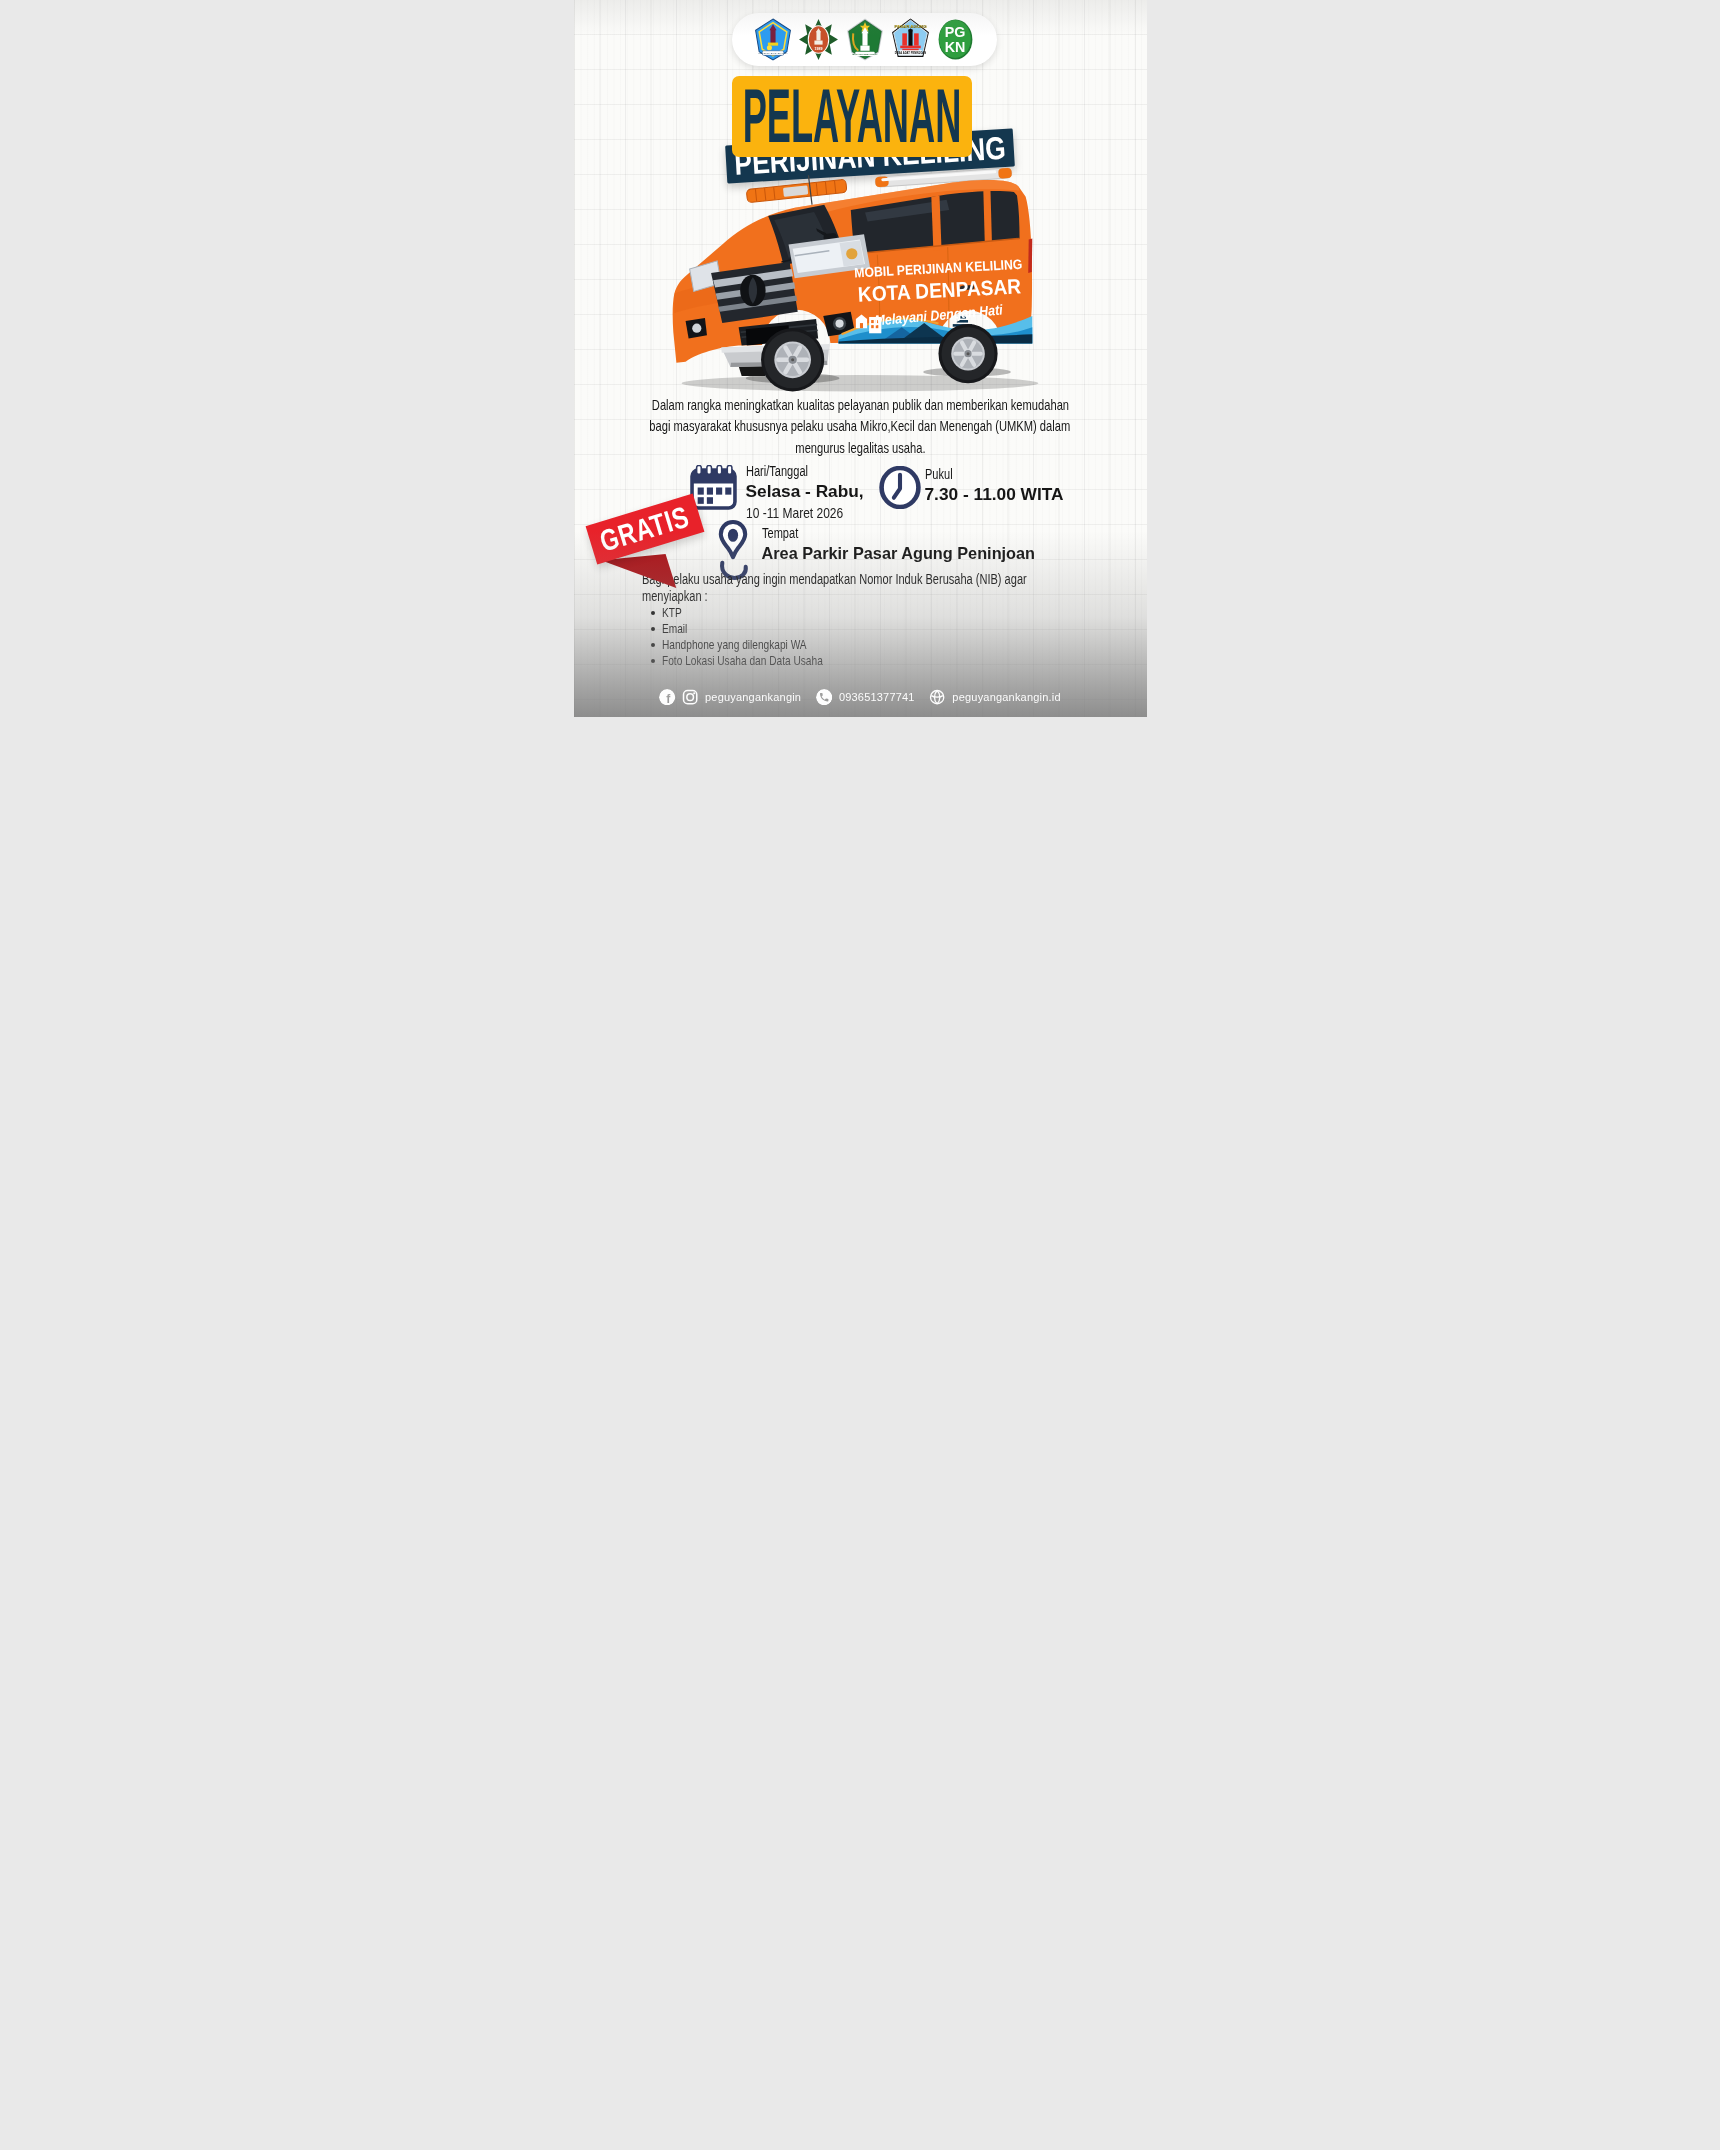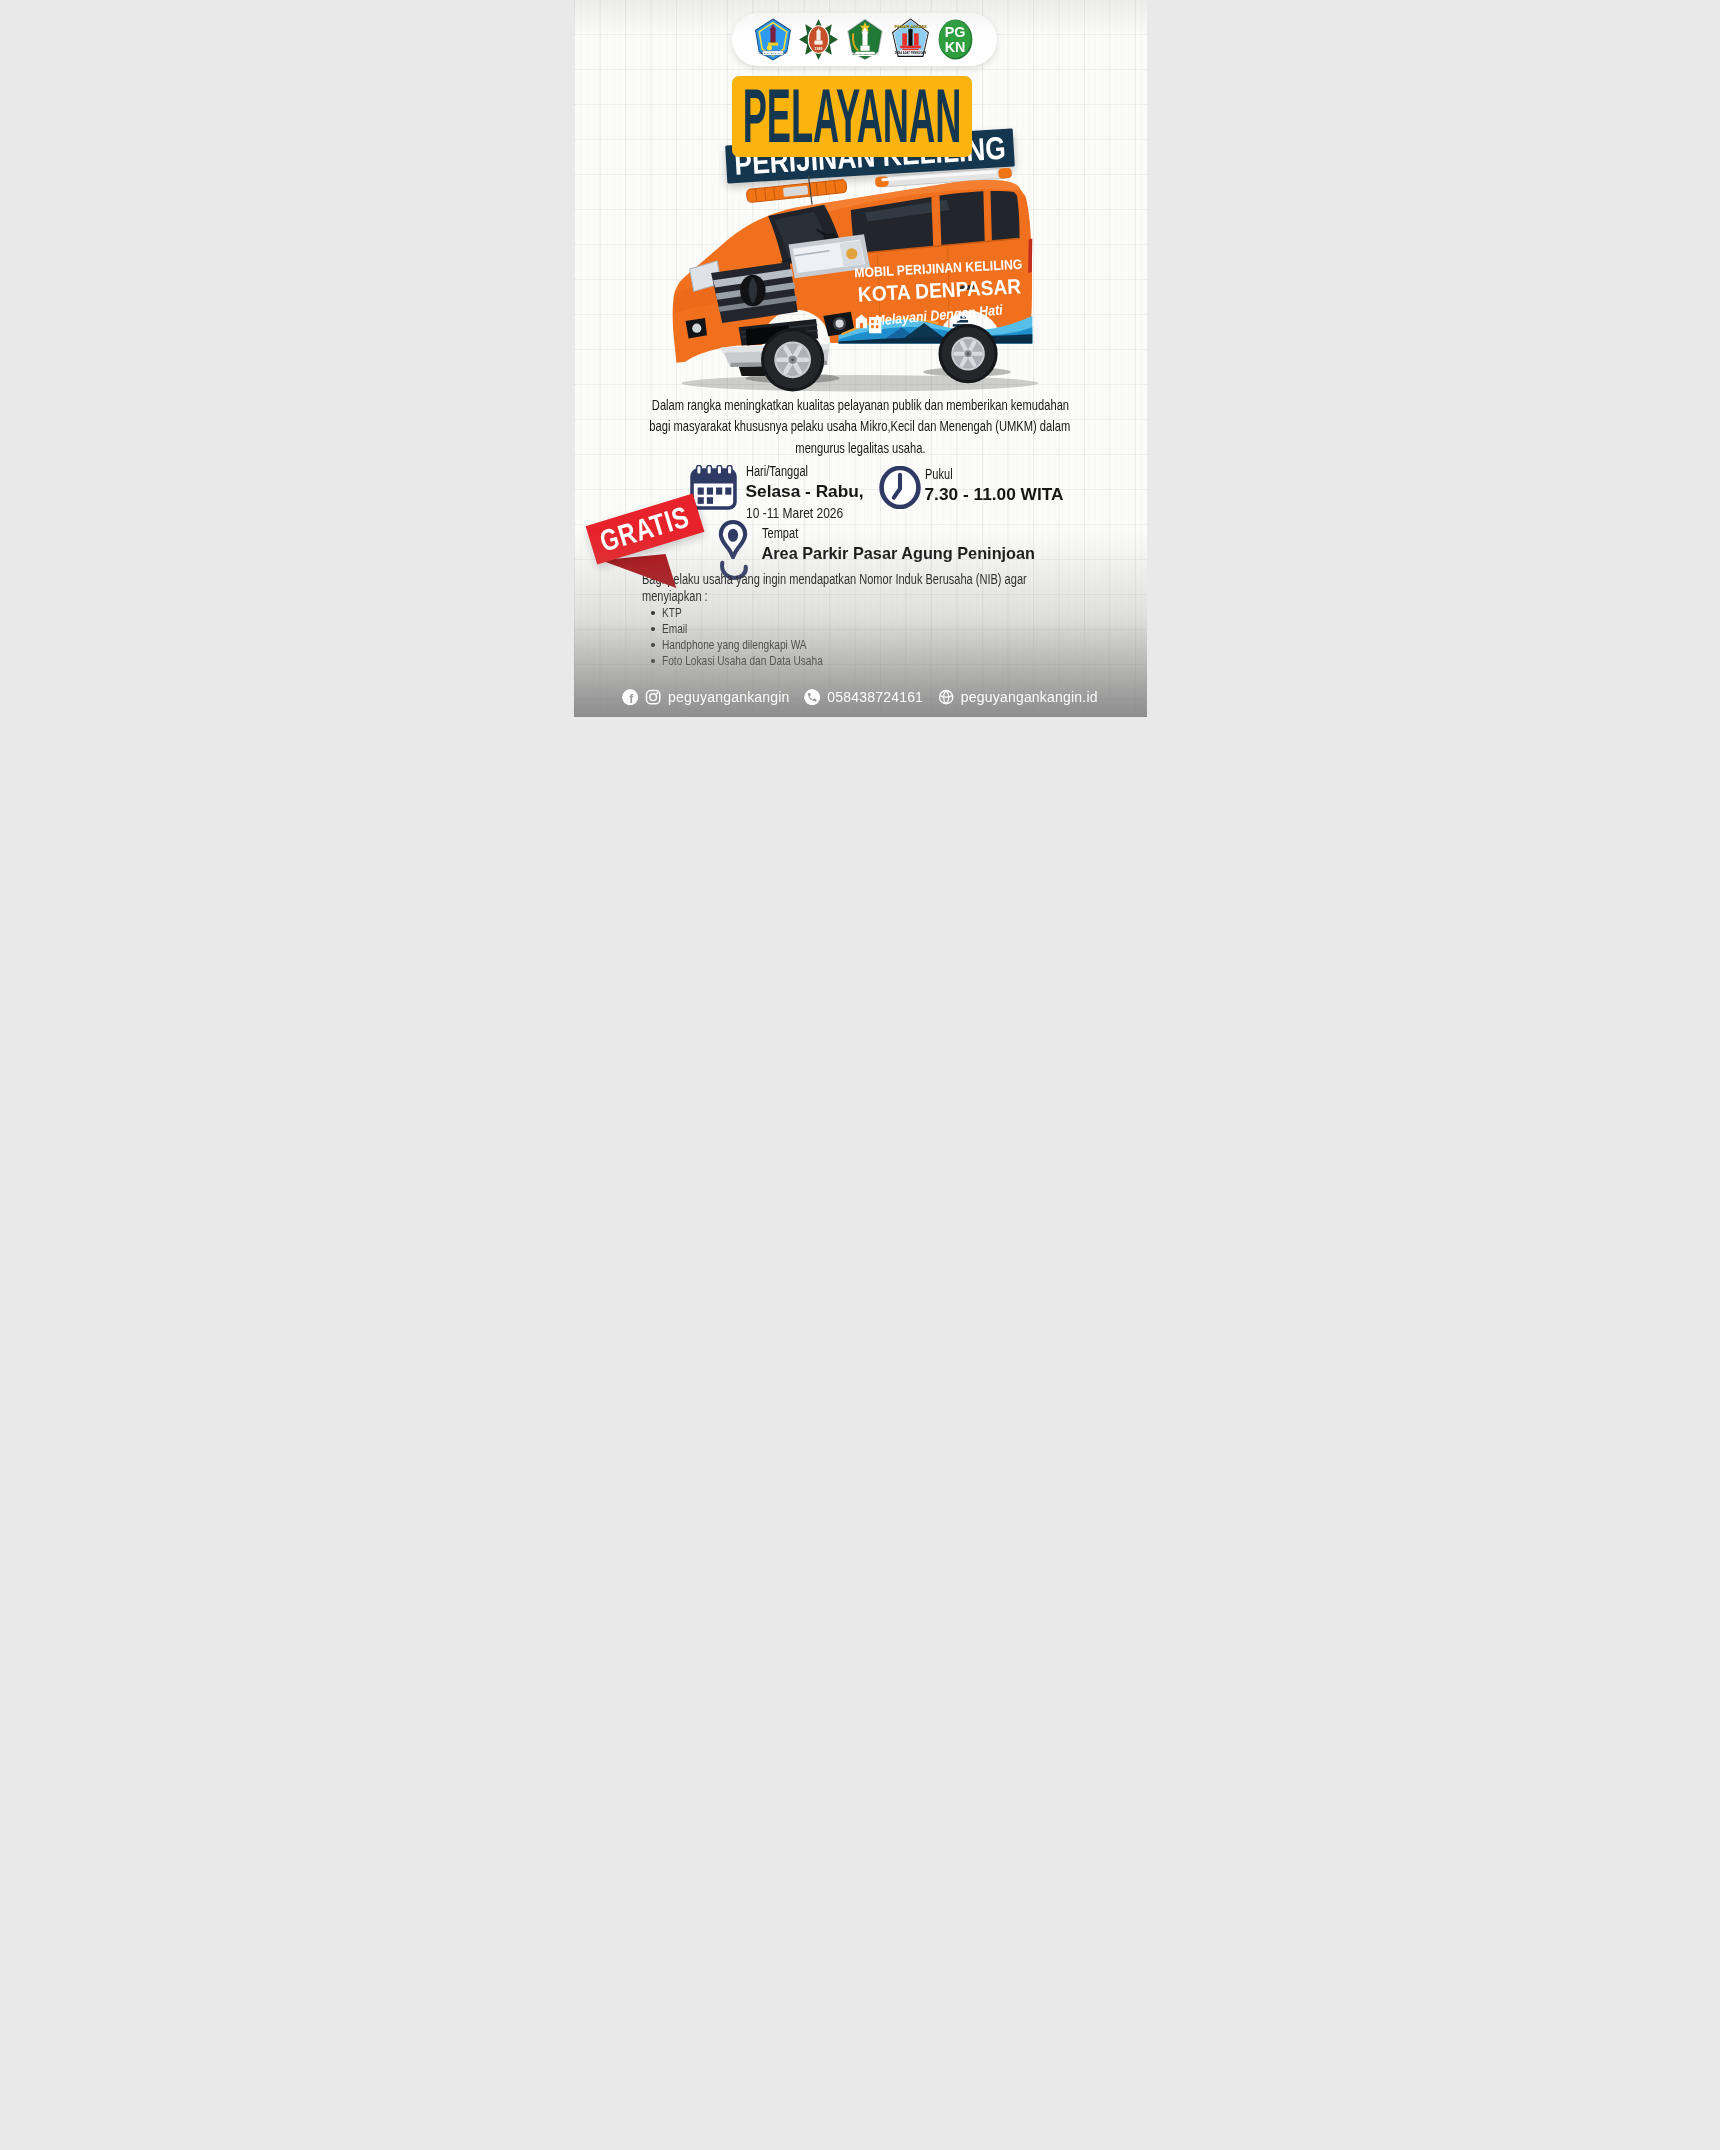--- a/index.html
+++ b/index.html
@@ -73,21 +73,21 @@
   .place-block{ position:absolute; left:188px; top:526px; z-index:2; color:#161616; }
   .place-value{ font-size:16.3px; font-weight:bold; margin-top:3.1px; white-space:nowrap; }
 
   .req{ position:absolute; left:68px; top:571px; z-index:2; color:#161616; font-size:13.8px; line-height:17.3px; }
   .req-list{ position:absolute; left:77px; top:605px; z-index:2; list-style:none; }
   .req-list li{ font-size:12.7px; line-height:16px; color:#161616; display:flex; align-items:center; }
   .req-list li .dot{ width:4.6px; height:4.6px; border-radius:50%; background:#111; margin-right:7.1px; flex:none; }
 
   .footer-row{ position:absolute; left:0; right:0; top:689px; z-index:6; display:flex;
                justify-content:center; align-items:center; gap:6.6px; color:#fcfcfc; }
-  .footer-row .txt{ font-size:14px; letter-spacing:0.2px; }
+  .footer-row .txt{ font-size:11px; letter-spacing:0.2px; }
   .ml{ margin-left:8.2px; }
 </style>
 </head>
 <body>
 
 <div class="poster">
 
   <div class="logo-pill">
 
     <svg width="38" height="43" viewBox="0 0 74 84">
@@ -402,21 +402,21 @@
       <defs>
           <mask id="mph">
             <circle cx="16" cy="16" r="16" fill="#fff"></circle>
         <g transform="translate(5,5) scale(0.92)">
           <path d="M6.62 10.79c1.44 2.83 3.76 5.14 6.59 6.59l2.2-2.21c.27-.27.67-.36 1.02-.24 1.12.37 2.33.57 3.57.57.55 0 1 .45 1 1V20c0 .55-.45 1-1 1-9.39 0-17-7.61-17-17 0-.55.45-1 1-1h3.5c.55 0 1 .45 1 1 0 1.25.2 2.45.57 3.57.11.35.03.74-.25 1.02l-2.2 2.2z" fill="#000"></path>
         </g>
       </mask>
         </defs>
       <circle cx="16" cy="16" r="16" fill="#fdfdfd" mask="url(#mph)"></circle>
     </svg>
-    <span class="txt">058438724161</span>
+    <span class="txt">093651377741</span>
     <svg class="ml" width="16.3" height="16.3" viewBox="0 0 32 32">
       <g fill="none" stroke="#fdfdfd" stroke-width="2.6">
         <circle cx="16" cy="16" r="13"></circle>
         <path d="M16,3 C9,10 9,22 16,29"></path>
         <path d="M16,3 C23,10 23,22 16,29"></path>
         <path d="M4.5,13 C10,17 22,17 27.5,13"></path>
       </g>
     </svg>
     <span class="txt">peguyangankangin.id</span>
   </div>

